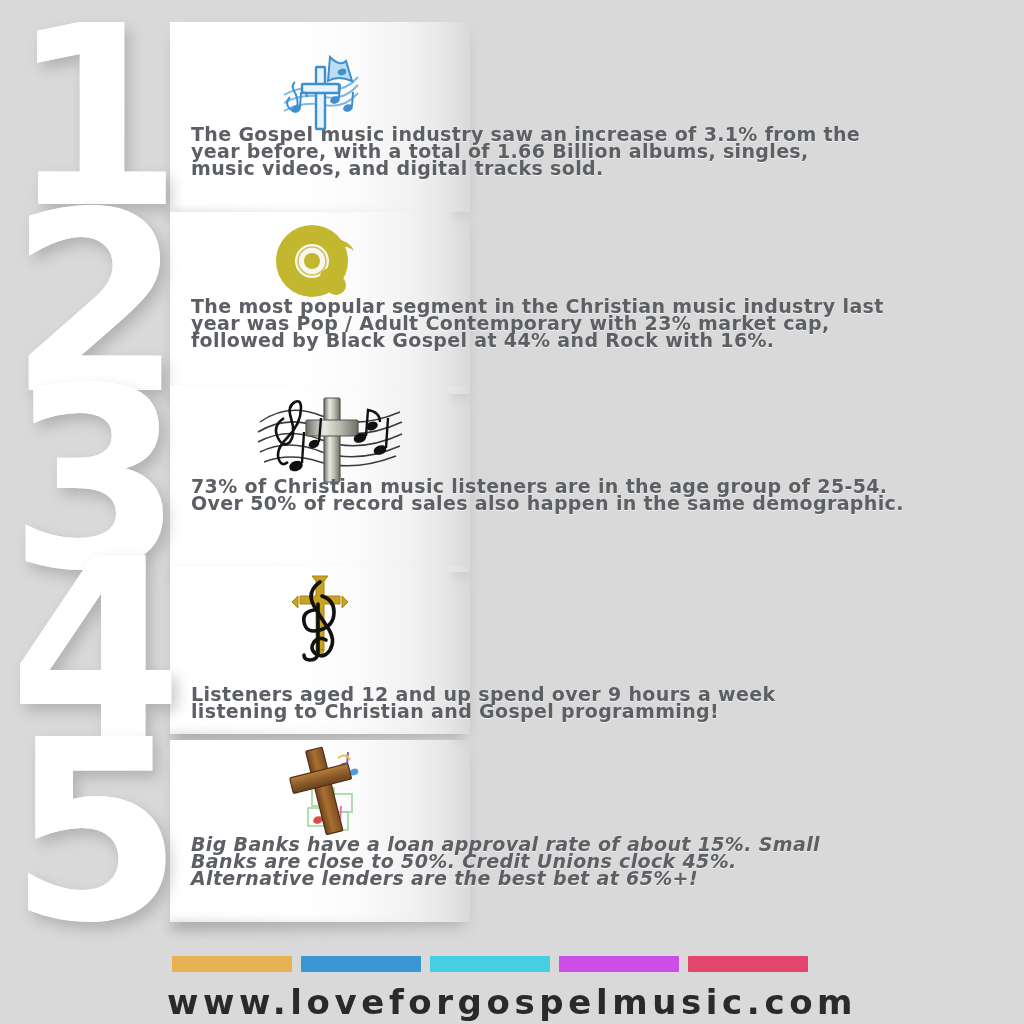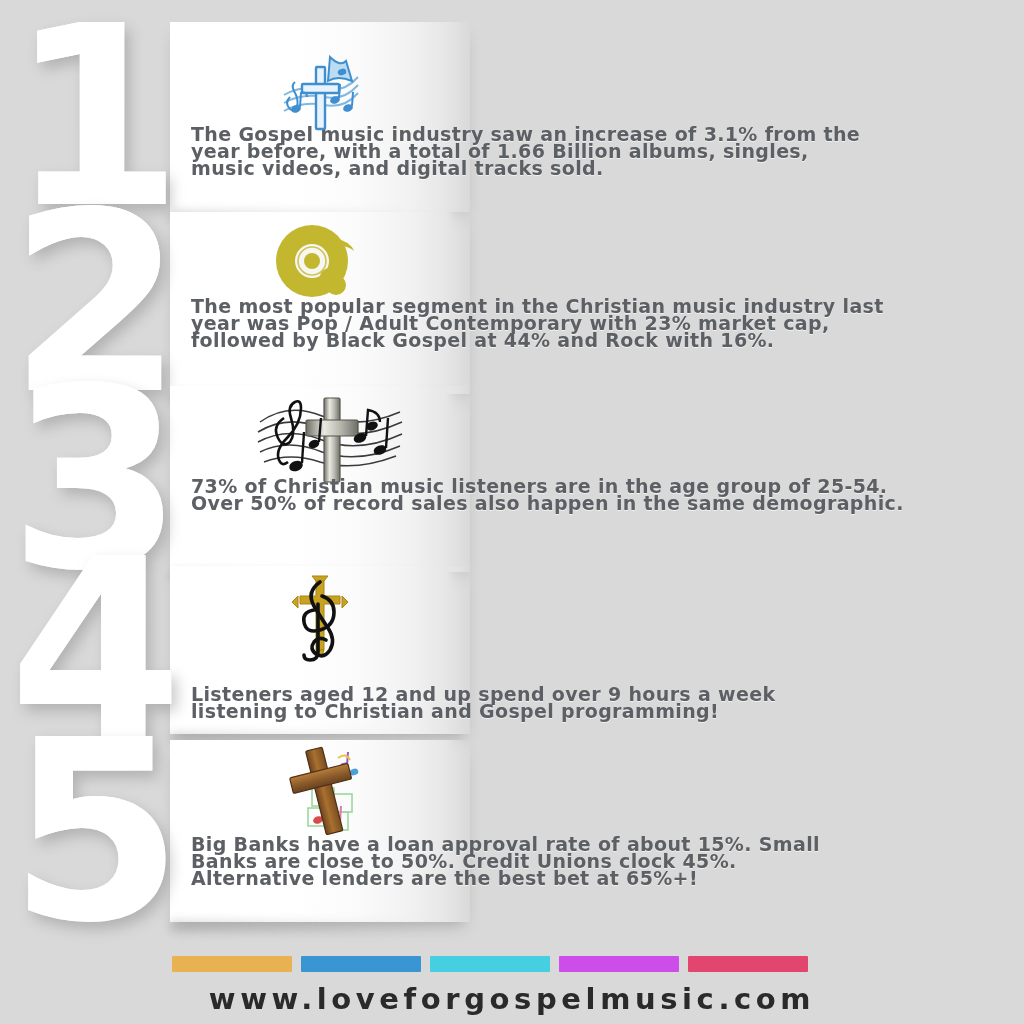--- a/index.html
+++ b/index.html
@@ -86,21 +86,21 @@
   .r5 .icon-wrap{top:4px;height:96px;}
   .r5 .body-text{top:96px;}
 
   
   #footer{position:absolute;left:0;top:940px;width:1024px;height:84px;}
   .bars{position:absolute;left:172px;top:16px;display:flex;gap:9px;}
   .bar{width:120px;height:16px;border-radius:1px;}
   .site-url{
     position:absolute;left:0;top:42px;width:1024px;text-align:center;
     font-family:"DejaVu Sans","Liberation Sans",sans-serif;
-    font-weight:700;font-size:29px;letter-spacing:4.6px;color:#2a2a2a;
+    font-weight:700;font-size:34px;letter-spacing:4.6px;color:#2a2a2a;
   }
 </style>
 </head>
 <body style="background: rgb(217, 217, 217);">
 
 <div id="stage">
 
   <div class="row row-1 r1">
     <div class="card"></div>
     <div class="numeral">
@@ -263,21 +263,21 @@
             <stop offset="55%" stop-color="#8a5a2b"></stop>
             <stop offset="100%" stop-color="#6b431f"></stop>
           </linearGradient>
         </defs>
         <g transform="rotate(-14 56 48)" stroke="#4e2f14" stroke-width="1.2">
           <rect x="48" y="4" width="17" height="86" rx="1.5" fill="url(#woodV)"></rect>
           <rect x="26" y="26" width="60" height="16" rx="1.5" fill="url(#woodH)"></rect>
         </g>
       </svg>
     </div>
-    <div class="body-text" style="color: rgb(92, 95, 99);">Big Banks have a loan approval rate of about 15%. Small
+    <div class="body-text" style="color: rgb(92, 95, 99); font-style: italic;">Big Banks have a loan approval rate of about 15%. Small
 Banks are close to 50%. Credit Unions clock 45%.
 Alternative lenders are the best bet at 65%+!</div>
   </div>
 
   <div id="footer">
     <div class="bars">
       <div class="bar" style="background: rgb(232, 178, 82);"></div>
       <div class="bar" style="background: rgb(58, 150, 210);"></div>
       <div class="bar" style="background: rgb(69, 207, 224);"></div>
       <div class="bar" style="background: rgb(204, 77, 232);"></div>

